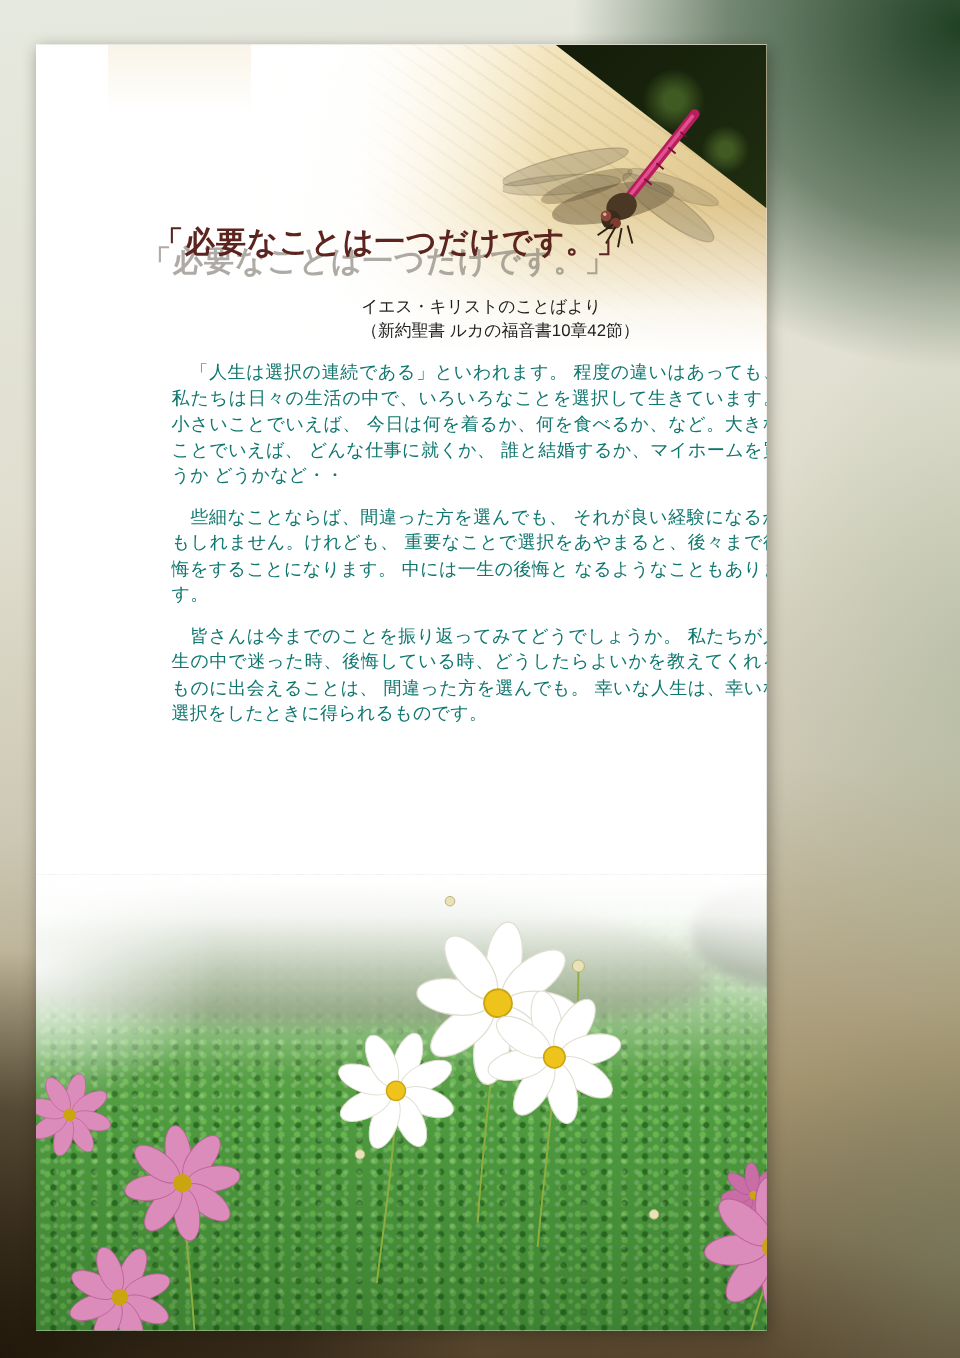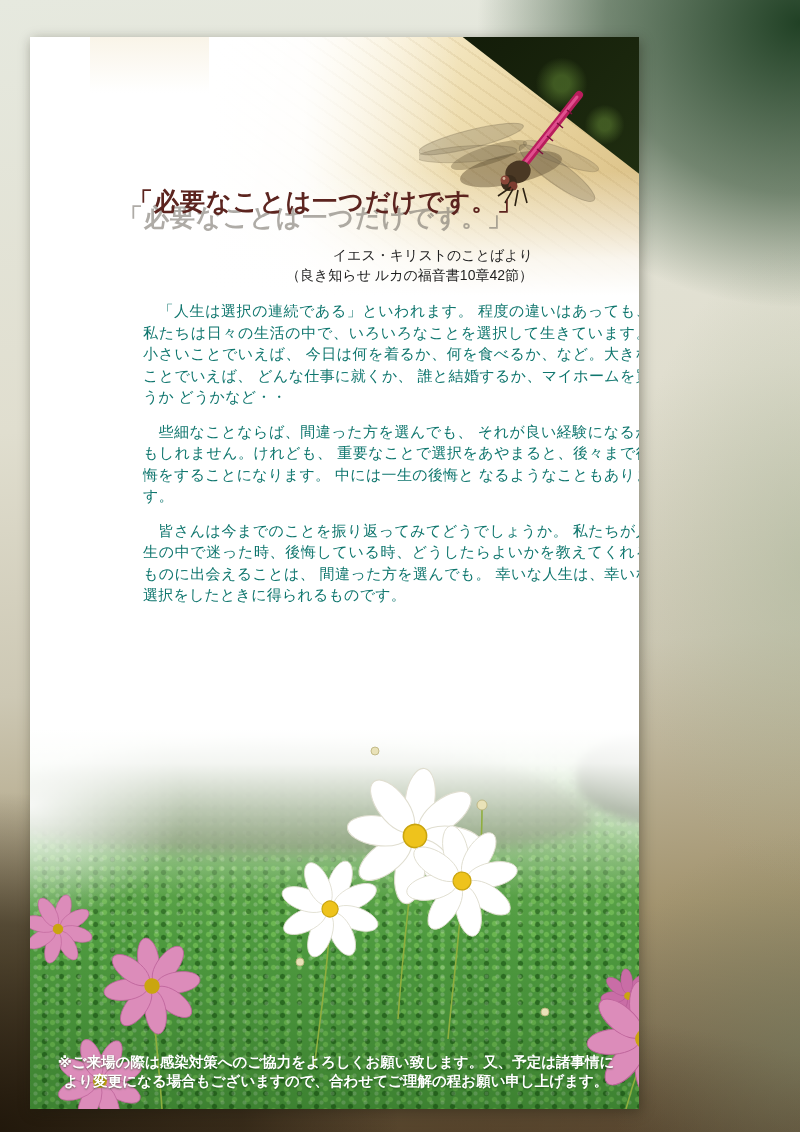--- a/index.html
+++ b/index.html
@@ -49,21 +49,21 @@
   .title-wrap{position:absolute;left:98px;top:148px;z-index:5;white-space:nowrap;}
   .title-main,.title-shadow{
     font-size:25px;font-weight:600;letter-spacing:1px;
   }
   .title-main{position:relative;color:#5c241f;}
   .title-shadow{position:absolute;left:-10px;top:16px;color:rgba(125,120,112,.62);}
 
   
   .attribution{
     position:absolute;right:106px;top:208px;z-index:5;
-    text-align:right;color:#1e1e1e;font-size:14px;line-height:20px;white-space:nowrap;
+    text-align:left;color:#1e1e1e;font-size:14px;line-height:20px;white-space:nowrap;
   }
 
   
   .body-text{
     position:absolute;left:113px;top:263px;width:508px;z-index:5;
     color:#0f766e;font-size:15px;line-height:21.5px;letter-spacing:.2px;
     text-align:justify;
   }
   .body-text p{margin:0 0 13px 0;}
 
@@ -140,21 +140,21 @@
     </svg>
   </div>
 
   <div class="title-wrap">
     <span class="title-shadow">「必要なことは一つだけです。」</span>
     <span class="title-main">「必要なことは一つだけです。」</span>
   </div>
 
   <div class="attribution">
     <div>イエス・キリストのことばより</div>
-    <div>（良き知らせ ルカの福音書10章42節）</div>
+    <div>（新約聖書 ルカの福音書10章42節）</div>
   </div>
 
   <div class="body-text">
     <p>　「人生は選択の連続である」といわれます。 程度の違いはあっても、私たちは日々の生活の中で、いろいろなことを選択して生きています。小さいことでいえば、 今日は何を着るか、何を食べるか、など。大きなことでいえば、 どんな仕事に就くか、 誰と結婚するか、マイホームを買うか どうかなど・・</p>
     <p>　些細なことならば、間違った方を選んでも、 それが良い経験になるかもしれません。けれども、 重要なことで選択をあやまると、後々まで後悔をすることになります。 中には一生の後悔と なるようなこともあります。</p>
     <p>　皆さんは今までのことを振り返ってみてどうでしょうか。 私たちが人生の中で迷った時、後悔している時、どうしたらよいかを教えてくれるものに出会えることは、 間違った方を選んでも。 幸いな人生は、幸いな選択をしたときに得られるものです。</p>
   </div>
 
   <div class="field">
     <div class="field-base"></div>
@@ -220,19 +220,15 @@
           <use href="#p8" class="ppet2"></use>
           <circle r="7" class="pcen"></circle>
         </g>
 
       <circle cx="452" cy="76" r="5" class="bud"></circle>
       <circle cx="270" cy="233" r="4" class="bud"></circle>
       <circle cx="515" cy="283" r="4" class="bud"></circle>
       <circle cx="345" cy="22" r="4" class="bud"></circle>
     </svg>
 
-    <div class="footer">
-      <div>※ご来場の際は感染対策へのご協力をよろしくお願い致します。又、予定は諸事情に</div>
-      <div>より変更になる場合もございますので、合わせてご理解の程お願い申し上げます。</div>
-    </div>
   </div>
 
 </div>
 
 </body></html>

